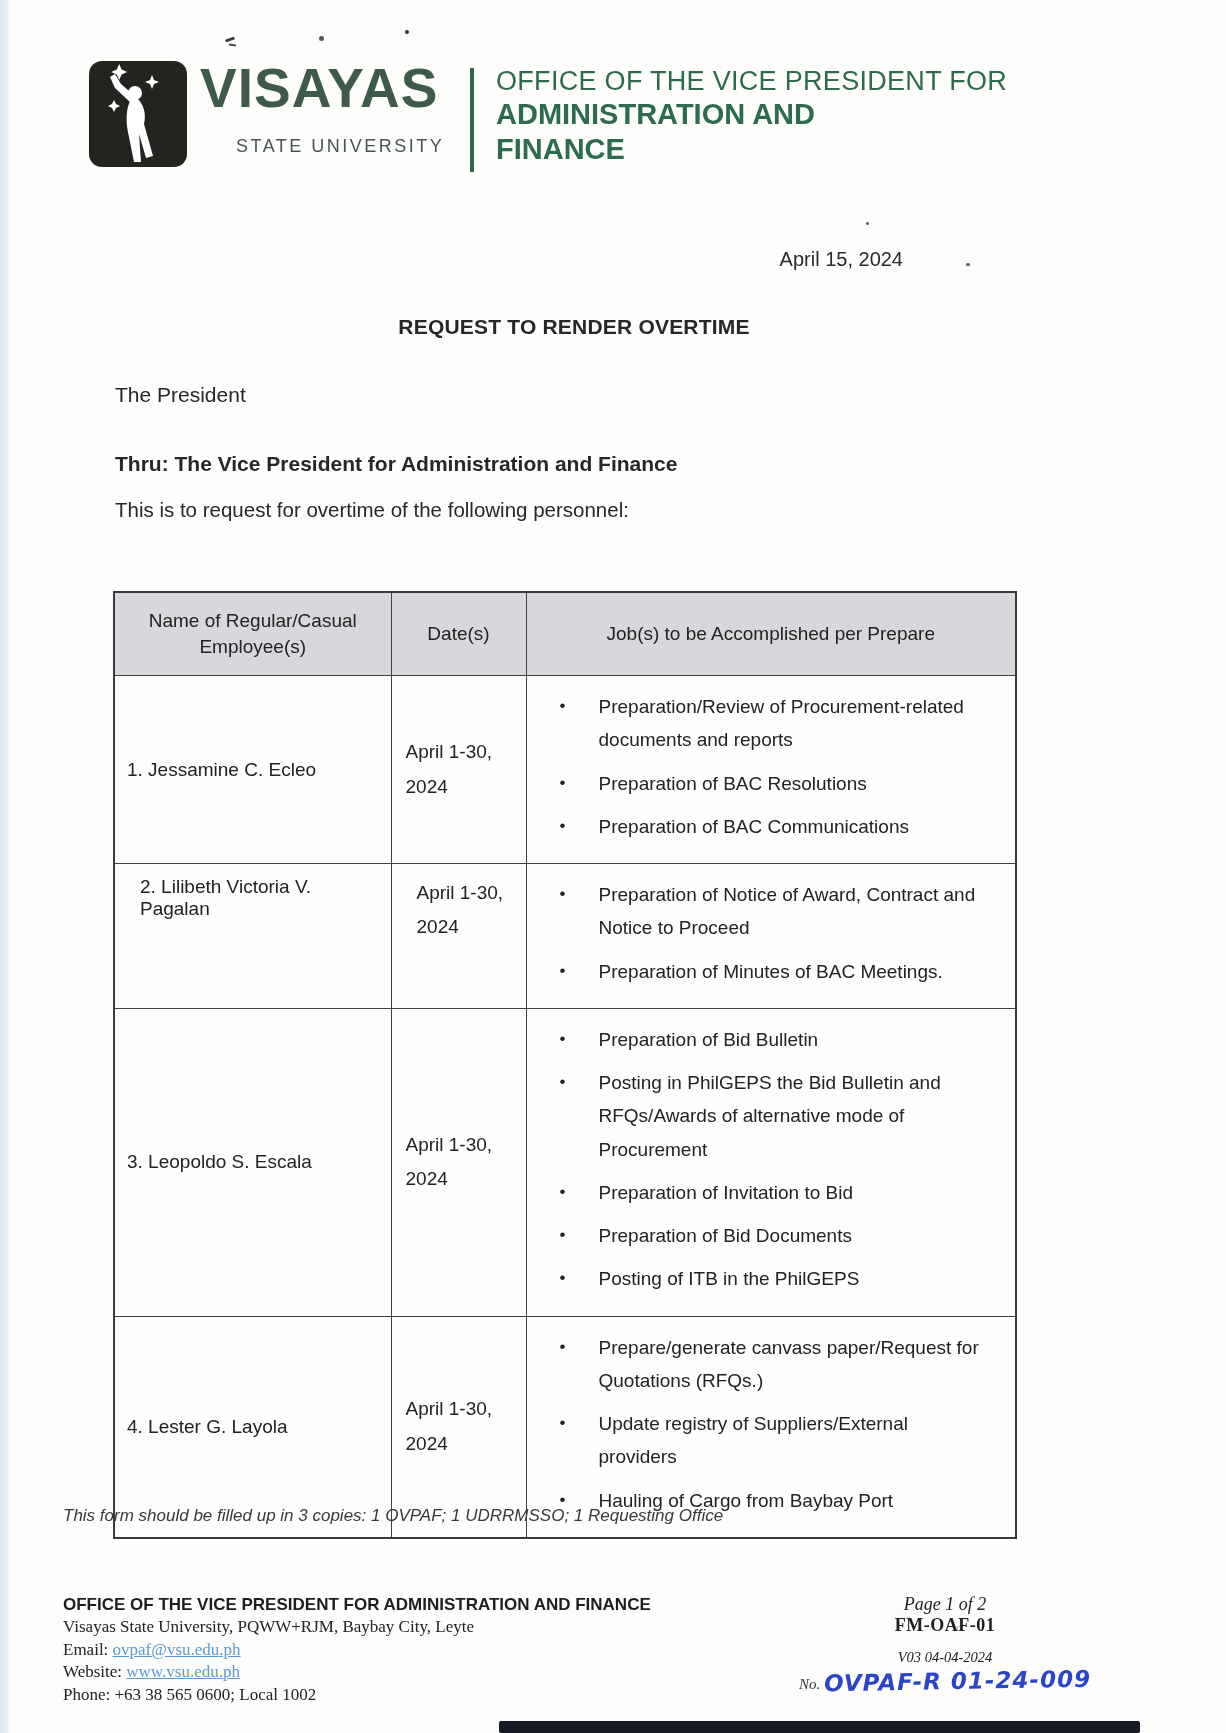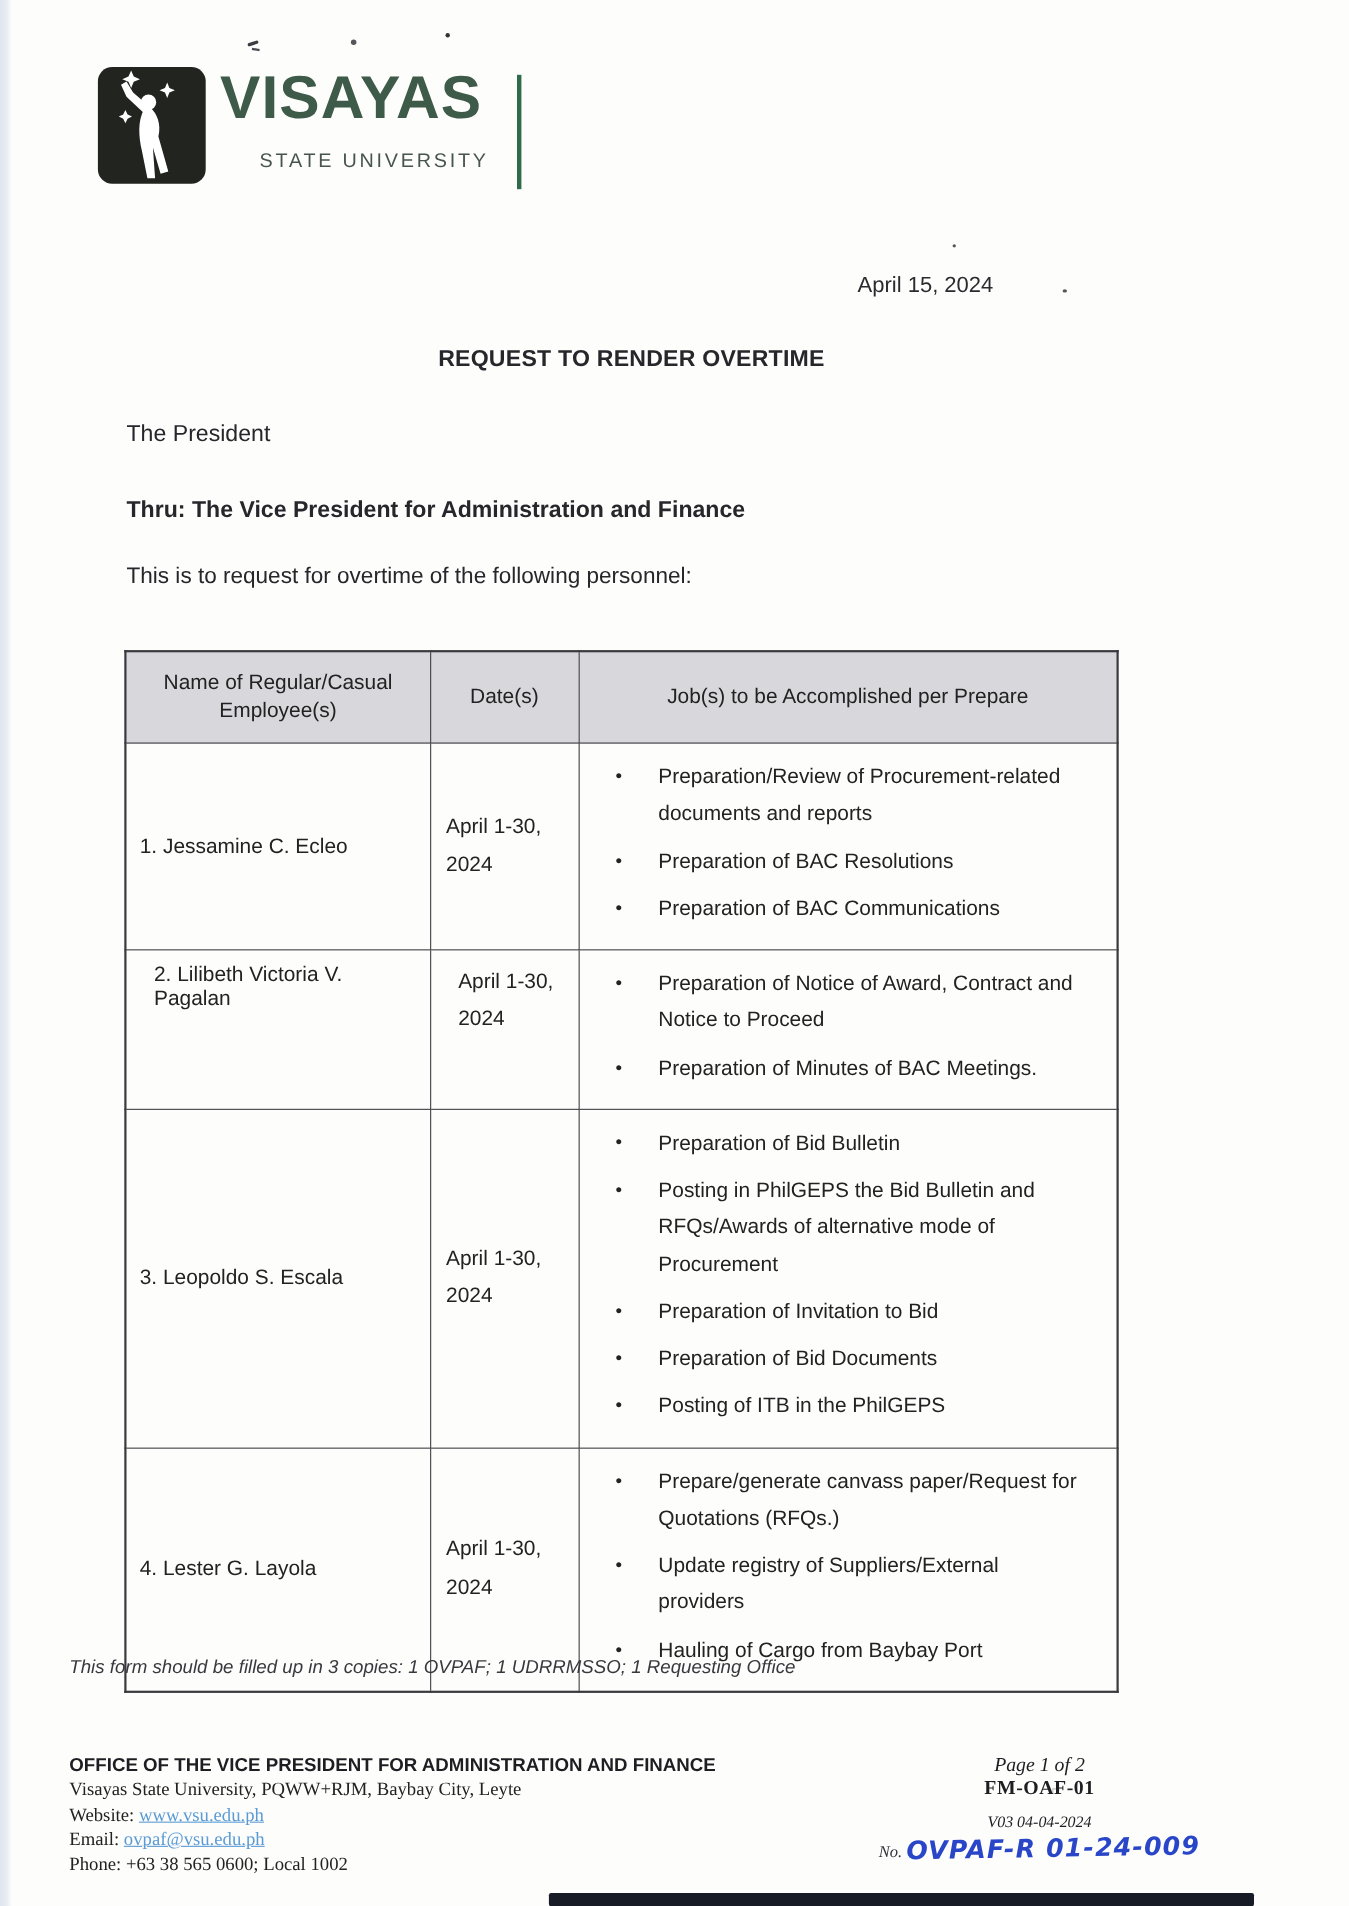--- a/index.html
+++ b/index.html
@@ -23,21 +23,21 @@
   .divider{width:4px;height:104px;background:#2f6a4b;margin:8px 22px 0 40px;flex:0 0 auto;}
   .office{color:#2e6b4c;padding-top:6px;}
   .office .l1{font-size:27px;font-weight:500;letter-spacing:.3px;}
   .office .l2,.office .l3{font-size:29px;font-weight:bold;line-height:1.2;}
 
   .date-line{position:absolute;top:248px;right:323px;font-size:20px;color:#2a2a2f;}
   .doc-title{position:absolute;top:315px;left:0;width:1226px;text-align:center;font-size:21px;font-weight:bold;
              letter-spacing:.2px;transform:translateX(-39px);}
   .addressee{position:absolute;top:383px;left:115px;font-size:21px;font-weight:normal;}
   .thru{position:absolute;top:452px;left:115px;font-size:21px;font-weight:bold;}
-  .intro{position:absolute;top:512px;left:115px;font-size:20.5px;}
+  .intro{position:absolute;top:498px;left:115px;font-size:20.5px;}
 
   
   table.ot{position:absolute;left:113px;top:591px;width:902px;border-collapse:collapse;
            border:2px solid #39393e;table-layout:fixed;}
   table.ot th,table.ot td{border:1.5px solid #3f3f44;}
   col.c1{width:277px;} col.c2{width:135px;} col.c3{width:490px;}
   th{background:#d8d7dc;font-size:19px;font-weight:normal;color:#222;text-align:center;
      padding:8px 12px;height:66px;line-height:1.35;}
   td{font-size:19px;vertical-align:middle;color:#222;}
   td.name{padding:8px 6px 8px 12px;margin-top:28px;}
@@ -91,20 +91,25 @@
         <path d="M28 12 l3 -7 l3 7 l7 3 l-7 3 l-3 7 l-3 -7 l-7 -3 Z" transform="scale(0.8) translate(8,0)"></path>
         <path d="M62 20 l2 -5 l2 5 l5 2 l-5 2 l-2 5 l-2 -5 l-5 -2 Z"></path>
         <path d="M24 44 l2 -4 l2 4 l4 2 l-4 2 l-2 4 l-2 -4 l-4 -2 Z"></path>
       </g>
     </svg>
     <div class="wordmark">
       <div class="big">VISAYAS</div>
       <div class="small">STATE UNIVERSITY</div>
     </div>
     <div class="divider"></div>
+    <div class="office">
+      <div class="l1">OFFICE OF THE VICE PRESIDENT FOR</div>
+      <div class="l2">ADMINISTRATION AND</div>
+      <div class="l3">FINANCE</div>
+    </div>
   </div>
 
   <div class="date-line">April 15, 2024</div>
   <div class="doc-title">REQUEST TO RENDER OVERTIME</div>
   <div class="addressee">The President</div>
   <div class="thru">Thru: The Vice President for Administration and Finance</div>
   <div class="intro">This is to request for overtime of the following personnel:</div>
 
   <table class="ot">
     <colgroup>
@@ -200,22 +205,22 @@
           </td>
     </tr>
   </tbody>
   </table>
 
   <div class="note">This form should be filled up in 3 copies: 1 OVPAF; 1 UDRRMSSO; 1 Requesting Office</div>
 
   <div class="footer-left">
     <div class="office-bold">OFFICE OF THE VICE PRESIDENT FOR ADMINISTRATION AND FINANCE</div>
     <div class="serif">Visayas State University, PQWW+RJM, Baybay City, Leyte</div>
+    <div class="serif"><span>Email: </span><a href="#">ovpaf@vsu.edu.ph</a></div>
     <div class="serif"><span>Website: </span><a href="#">www.vsu.edu.ph</a></div>
-    <div class="serif"><span>Email: </span><a href="#">ovpaf@vsu.edu.ph</a></div>
     <div class="serif">Phone: +63 38 565 0600; Local 1002</div>
   </div>
 
   <div class="footer-right">
     <div class="page">Page 1 of 2</div>
     <div class="code">FM-OAF-01</div>
     <div class="ver">V03 04-04-2024</div>
     <div class="no-line">
       <span class="no-label">No. </span>
       <span class="handwritten">OVPAF-R 01-24-009</span>

